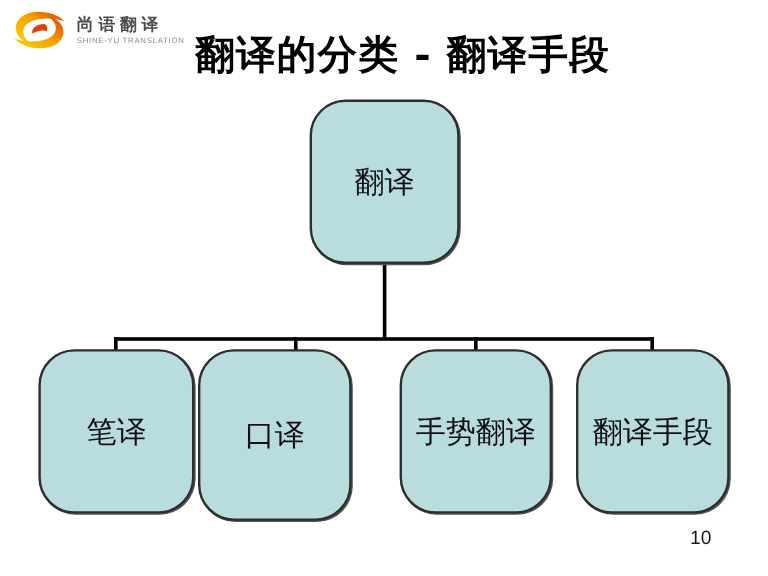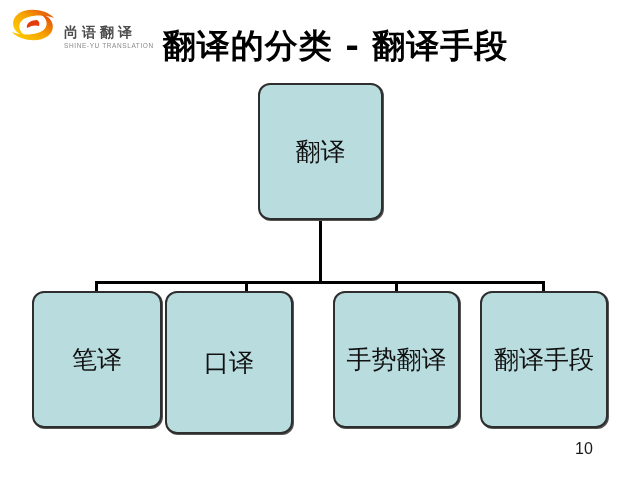--- a/index.html
+++ b/index.html
@@ -11,21 +11,21 @@
     overflow: hidden;
   }
   .slide {
     position: absolute; left: 0; top: 0; width: 640px; height: 480px;
     background: #ffffff;
   }
 
   
   .logo { position: absolute; left: 8px; top: 7px; display: flex; align-items: flex-start; }
   .logo-swirl { width: 50px; height: 36px; display: block; }
-  .logo-text { margin-left: 6px; margin-top: 18px; }
+  .logo-text { margin-left: 6px; margin-top: 7px; }
   .logo-cn {
     font-family: "DejaVu Sans", sans-serif;
     font-size: 14px; font-weight: bold; color: #4d4d4d;
     letter-spacing: 4px; white-space: nowrap; line-height: 1.1;
   }
   .logo-en {
     font-family: "Liberation Sans", sans-serif;
     font-size: 6.5px; color: #8a8a8a; letter-spacing: 0.6px;
     white-space: nowrap; margin-top: 2px;
   }
@@ -37,21 +37,21 @@
     font-family: "DejaVu Serif", "Liberation Serif", serif;
     font-size: 33px; font-weight: bold; color: #000000;
     letter-spacing: 1px; white-space: nowrap; padding-left: 31px;
   }
 
   
   .node {
     position: absolute;
     background: #b9dcdf;
     border: 2px solid #2e2e2e;
-    border-radius: 12px;
+    border-radius: 30px;
     display: flex; align-items: center; justify-content: center;
     font-family: "DejaVu Serif", "Liberation Serif", serif;
     font-size: 25px; color: #111111;
     box-shadow: 1px 1px 0 #555555;
     white-space: nowrap;
   }
   .node-root  { left: 258px; top:  83px; width: 125px; height: 137px; }
   .node-c0    { left:  32px; top: 291px; width: 130px; height: 137px; }
   .node-c1    { left: 165px; top: 291px; width: 128px; height: 143px; }
   .node-c2    { left: 333px; top: 291px; width: 127px; height: 137px; align-items: center; }

